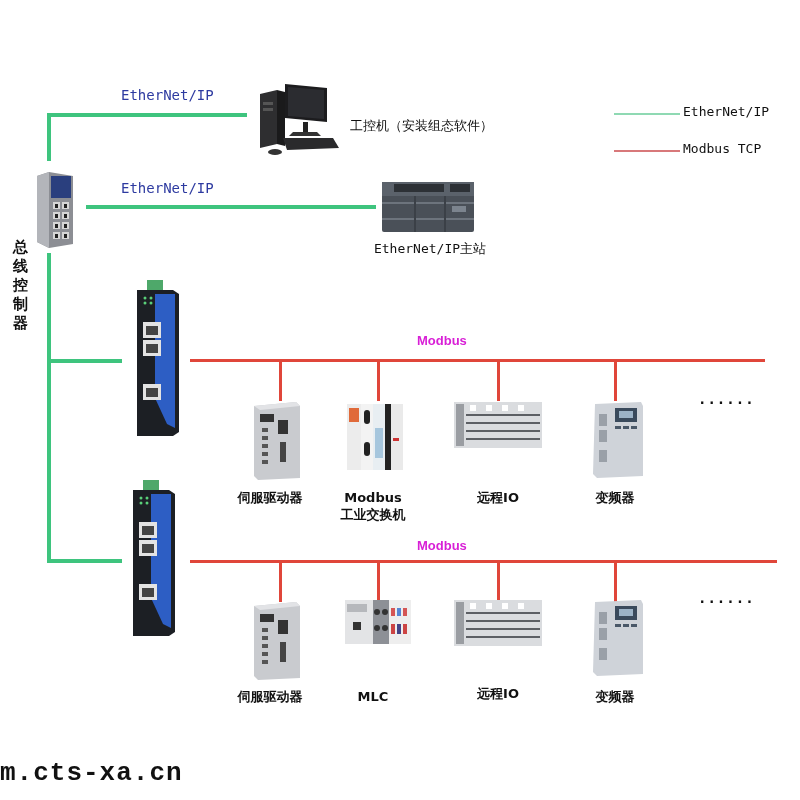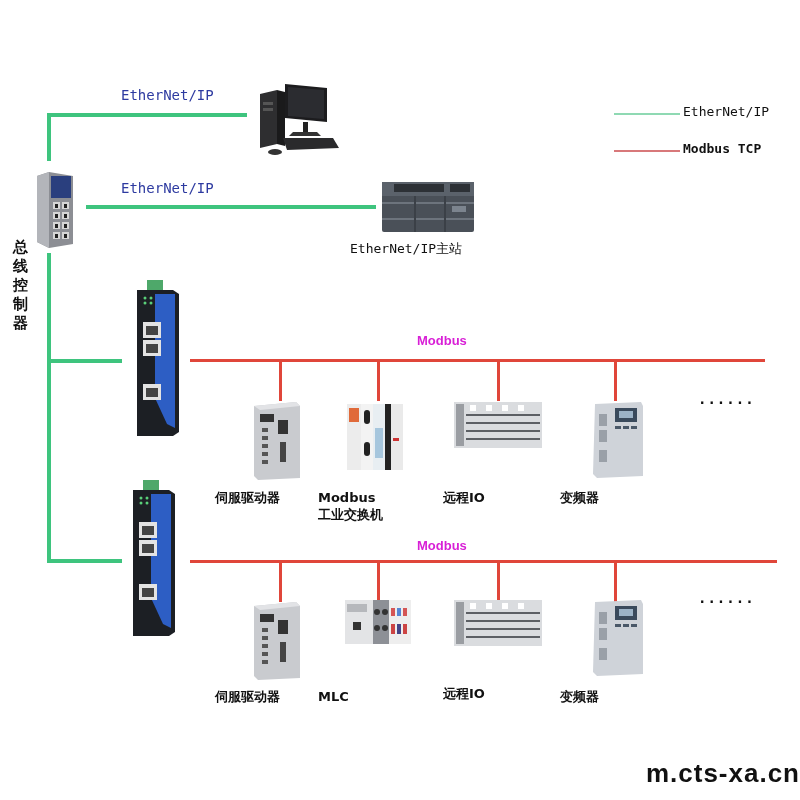--- a/index.html
+++ b/index.html
@@ -2,35 +2,35 @@
 <html><head>
 <meta charset="utf-8">
 <style>
   html,body{margin:0;padding:0;background:#fff;}
   #canvas{position:relative;width:800px;height:800px;overflow:hidden;background:#fff;font-family:"DejaVu Sans","Liberation Sans",sans-serif;}
   .abs{position:absolute;}
   .line-g{position:absolute;background:#3ec47e;}
   .line-r{position:absolute;background:#e0463a;}
   .lbl-eth{position:absolute;color:#2d3aa0;font-family:"DejaVu Sans Mono","Liberation Mono",monospace;font-size:14px;}
   .lbl-mod{position:absolute;color:#d81fd6;font-family:"Liberation Sans",sans-serif;font-weight:bold;font-size:13px;}
-  .dev-lbl{position:absolute;color:#111;font-weight:bold;font-size:13px;width:110px;line-height:17px;font-family:"DejaVu Sans",sans-serif;}
+  .dev-lbl{position:absolute;color:#111;font-weight:bold;font-size:13px;text-align:center;width:110px;line-height:17px;font-family:"DejaVu Sans",sans-serif;}
   .legend-text{position:absolute;color:#111;font-family:"DejaVu Sans Mono","Liberation Mono",monospace;font-size:13px;}
-  .watermark{position:absolute;left:0;width:800px;top:758px;text-align:right;font-family:Liberation Sans, sans-serif;font-size:26px;font-weight:bold;color:#111;letter-spacing:1px;}
+  .watermark{position:absolute;left:0;width:800px;top:758px;text-align:left;font-family:Liberation Mono, monospace;font-size:26px;font-weight:bold;color:#111;letter-spacing:1px;}
   .vtext{position:absolute;left:13px;top:238px;width:18px;font-weight:bold;font-size:15px;line-height:19px;color:#111;font-family:"DejaVu Sans",sans-serif;}
   .dots{position:absolute;font-weight:bold;font-size:14px;letter-spacing:1px;color:#111;font-family:"DejaVu Sans Mono",monospace;}
 </style>
 </head>
 <body>
 
 <div id="canvas">
 
   <div class="line-g" style="left:614px;top:113px;width:66px;height:2px;background:#8fd9b3;"></div>
   <div class="legend-text" style="left:683px;top:104px;">EtherNet/IP</div>
   <div class="line-r" style="left:614px;top:150px;width:66px;height:2px;background:#d8787a;"></div>
-  <div class="legend-text" style="left:683px;top:141px;font-weight:bold;">Modbus TCP</div>
+  <div class="legend-text" style="left:683px;top:141px;font-weight:normal;">Modbus TCP</div>
 
   <div class="line-g" style="left:47px;top:113px;width:4px;height:48px;"></div>
   <div class="line-g" style="left:47px;top:113px;width:200px;height:4px;"></div>
   <div class="lbl-eth" style="left:121px;top:87px;">EtherNet/IP</div>
 
   <div class="line-g" style="left:86px;top:205px;width:290px;height:4px;"></div>
   <div class="lbl-eth" style="left:121px;top:180px;">EtherNet/IP</div>
 
   <div class="line-g" style="left:47px;top:253px;width:4px;height:310px;"></div>
   <div class="line-g" style="left:47px;top:359px;width:75px;height:4px;"></div>
@@ -68,20 +68,21 @@
     <polygon points="22,8 30,10 30,64 22,62" fill="#1a1a1b"></polygon>
     <rect x="8" y="20" width="10" height="3" fill="#555"></rect>
     <rect x="8" y="26" width="10" height="3" fill="#555"></rect>
     <polygon points="30,2 72,6 72,40 30,36" fill="#1c1c1e"></polygon>
     <polygon points="33,5 69,8 69,37 33,34" fill="#2b2c30"></polygon>
     <rect x="48" y="40" width="5" height="10" fill="#222"></rect>
     <polygon points="38,50 62,50 66,54 34,54" fill="#333"></polygon>
     <polygon points="28,56 78,56 84,66 32,68" fill="#2a2a2c"></polygon>
     <ellipse cx="20" cy="70" rx="7" ry="3" fill="#333"></ellipse>
   </svg>
+  <div class="dev-lbl" style="left:350px;top:117px;width:170px;text-align:left;font-weight:normal;font-size:13px;">工控机（安装组态软件）</div>
 
   <svg class="abs" style="left:380px;top:178px;" width="96" height="56" viewBox="0 0 96 56">
     <rect x="2" y="4" width="92" height="50" rx="2" fill="#4a5058"></rect>
     <rect x="2" y="4" width="92" height="14" fill="#5b626b"></rect>
     <rect x="14" y="6" width="50" height="8" fill="#2d3136"></rect>
     <rect x="70" y="6" width="20" height="8" fill="#2d3136"></rect>
     <rect x="2" y="24" width="92" height="2" fill="#6d747d"></rect>
     <rect x="2" y="40" width="92" height="2" fill="#6d747d"></rect>
     <rect x="34" y="18" width="2" height="36" fill="#3b4047"></rect>
     <rect x="64" y="18" width="2" height="36" fill="#3b4047"></rect>

